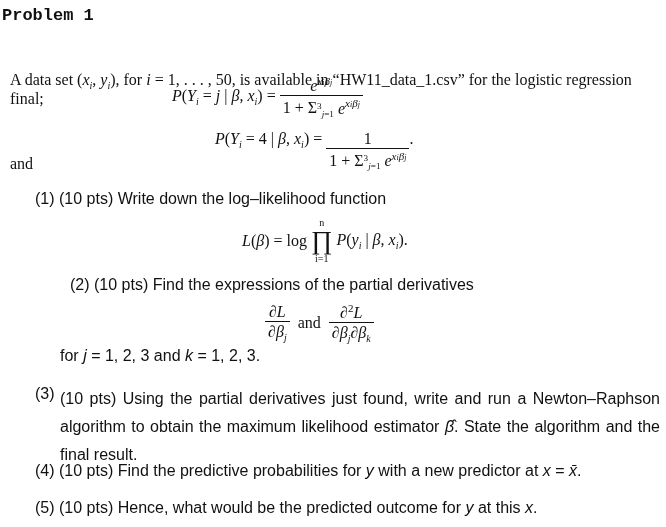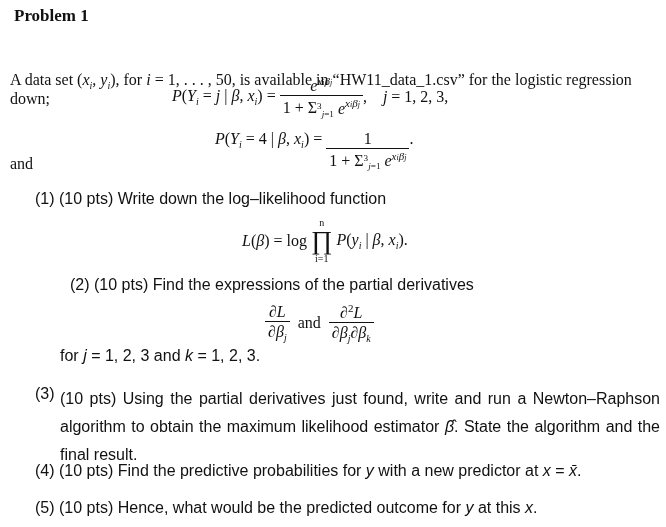--- a/index.html
+++ b/index.html
@@ -2,48 +2,47 @@
 <html><head>
 <meta charset="utf-8">
 <style>
   html, body { margin: 0; padding: 0; background: #ffffff; }
   body {
     width: 666px; height: 527px; overflow: hidden; position: relative;
     font-family: "DejaVu Serif", "Liberation Serif", serif;
     color: #111; font-size: 15px;
   }
   .abs { position: absolute; white-space: nowrap; }
-  .title { left: 14px; top: 6px; font-weight: bold; font-size: 17px; font-family: Liberation Serif, serif; text-align: center; }
+  .title { left: 2px; top: 6px; font-weight: bold; font-size: 17px; font-family: Liberation Mono, monospace; text-align: center; }
   .para { font-family: "Liberation Serif", serif; font-size: 16px; line-height: 19px; margin-top: 35px; }
   i, .it { font-style: italic; }
   .frac { display: inline-flex; flex-direction: column; align-items: center; vertical-align: middle; }
   .frac .num { padding: 0 3px; }
   .frac .den { border-top: 1px solid #111; padding: 1px 3px 0; }
   .small { font-size: 11px; }
   .sup { font-size: 11px; vertical-align: super; }
   .sub { font-size: 10px; vertical-align: sub; }
   .math { font-family: "Liberation Serif", serif; font-size: 16px; }
   .item { font-family: Liberation Sans, sans-serif; font-size: 16px; }
   .hang { white-space: normal; }
 </style>
 </head>
 <body>
 
 <div class="abs title">Problem 1</div>
 
 <div class="abs para" style="left:10px; top:35px;">A data set (<i>x<span class="sub">i</span></i>, <i>y<span class="sub">i</span></i>), for <i>i</i> = 1, . . . , 50, is available in “HW11_data_1.csv” for the logistic regression</div>
-<div class="abs para" style="left:10px; top:54px;">down;</div>
+<div class="abs para" style="left:10px; top:54px;">final;</div>
 
 <div class="abs math" style="left:172px; top:75px; display:flex; align-items:center;">
   <span><i>P</i>(<i>Y<span class="sub">i</span></i> = <i>j</i> | <i>β</i>, <i>x<span class="sub">i</span></i>) =&nbsp;</span>
   <span class="frac">
     <span class="num"><i>e<span class="sup">x<span style="font-size:8px">i</span>β<span style="font-size:8px">j</span></span></i></span>
     <span class="den">1 + Σ<span class="small"><sup>3</sup><sub><i>j</i>=1</sub></span> <i>e<span class="sup">x<span style="font-size:8px">i</span>β<span style="font-size:8px">j</span></span></i></span>
   </span>
-  <span>,&nbsp;&nbsp;&nbsp;&nbsp;<i>j</i> = 1, 2, 3,</span>
 </div>
 
 <div class="abs para" style="left:10px; top:119px;">and</div>
 
 <div class="abs math" style="left:215px; top:130px; display:flex; align-items:flex-start;">
   <span><i>P</i>(<i>Y<span class="sub">i</span></i> = 4 | <i>β</i>, <i>x<span class="sub">i</span></i>) =&nbsp;</span>
   <span class="frac">
     <span class="num">1</span>
     <span class="den">1 + Σ<span class="small"><sup>3</sup><sub><i>j</i>=1</sub></span> <i>e<span class="sup">x<span style="font-size:8px">i</span>β<span style="font-size:8px">j</span></span></i></span>
   </span>

